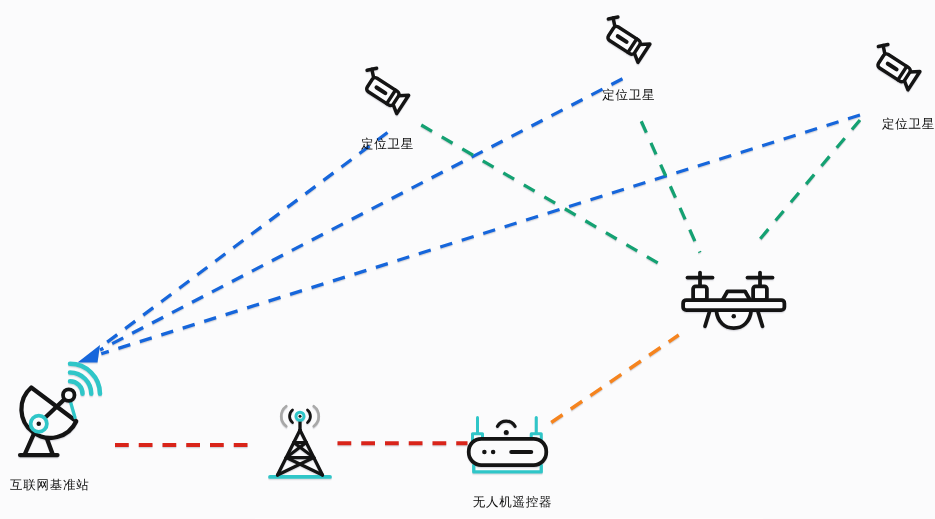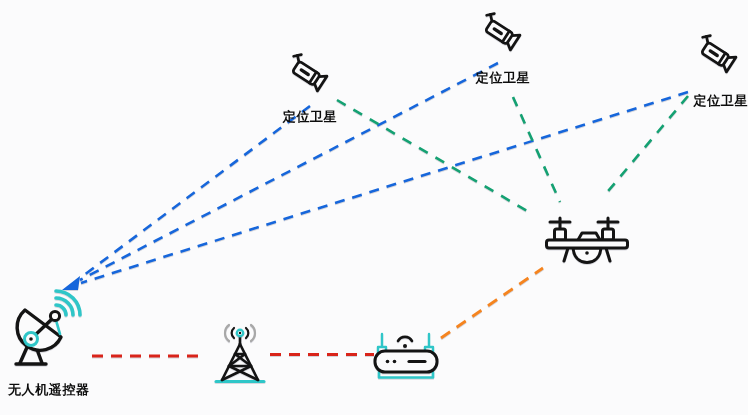--- a/index.html
+++ b/index.html
@@ -7,21 +7,21 @@
   .stage{
     position:relative;width:748px;height:415px;overflow:hidden;
     background:#FBFBFC;
   }
   .link-layer{position:absolute;left:0;top:0;width:748px;height:415px;
     filter:drop-shadow(0.5px 1px 0.5px rgba(110,110,130,.28));}
   .icon{position:absolute;}
   .icon svg{overflow:visible;display:block;
     filter:drop-shadow(0.5px 1px 0.5px rgba(110,110,130,.25));}
   .node-label{
-    position:absolute;font-weight:700;font-size:13px;line-height:1.15;
+    position:absolute;font-weight:400;font-size:10px;line-height:1.15;
     color:#0d0d0d;letter-spacing:0.6px;white-space:nowrap;
   }
   .ta-c{text-align:center}
   .ta-r{text-align:right}
 </style>
 </head>
 <body>
 
 <div class="stage" style="background: rgb(251, 251, 252);">
 
@@ -101,21 +101,21 @@
 
         <path d="M 48 62 L 52 76" stroke="#2FC6C8" stroke-width="2.6"></path>
 
         <circle cx="47" cy="58" r="4.6" fill="#FBFBFC" stroke="#141414" stroke-width="3"></circle>
 
         <circle cx="23" cy="81" r="6.5" fill="#FBFBFC" stroke="#2FC6C8" stroke-width="3"></circle>
         <circle cx="23" cy="81" r="1.8" fill="#141414" stroke="none"></circle>
       </g>
     </svg>
   </div>
-  <div class="node-label" style="left:8px;top:383px">无人机遥控器</div>
+  <div class="node-label" style="left:8px;top:383px">互联网基准站</div>
 
   <div class="icon" style="left:210px;top:322px">
     <svg width="62" height="64" viewBox="0 0 62 64">
       <g fill="none" stroke-linecap="round" stroke-linejoin="round">
         <path d="M 6 59.5 H 54" stroke="#2FC6C8" stroke-width="3"></path>
         <g stroke="#141414" stroke-width="2.6">
           <path d="M 30 22 L 12 58"></path>
           <path d="M 30 22 L 48 58"></path>
           <path d="M 25 32 H 35"></path>
           <path d="M 19 44 H 41"></path>
@@ -152,20 +152,21 @@
         <path d="M 26 13 A 8 8 0 0 1 40 13" stroke="#141414" stroke-width="2.6"></path>
         <circle cx="33" cy="18" r="2" fill="#141414" stroke="none"></circle>
         <path d="M 7 44 V 49.5 H 61 V 44" stroke="#2FC6C8" stroke-width="2.6"></path>
         <rect x="3" y="23" width="62" height="21" rx="10" fill="#FBFBFC" stroke="#141414" stroke-width="3"></rect>
         <circle cx="15.5" cy="33.5" r="1.8" fill="#141414" stroke="none"></circle>
         <circle cx="22.5" cy="33.5" r="1.8" fill="#141414" stroke="none"></circle>
         <path d="M 37 33.5 H 53" stroke="#141414" stroke-width="3.2"></path>
       </g>
     </svg>
   </div>
+  <div class="node-label ta-c" style="left:366px;top:397px;width:88px">无人机遥控器</div>
 
   <div class="icon" style="left:545px;top:213px">
     <svg width="85" height="56" viewBox="0 0 85 56">
       <g fill="none" stroke="#141414" stroke-width="3" stroke-linecap="round" stroke-linejoin="round">
         <path d="M 15 5 V 16"></path>
         <path d="M 5 9 H 25"></path>
         <rect x="9.5" y="16" width="11" height="11" rx="2" fill="#FBFBFC"></rect>
         <path d="M 63 5 V 16"></path>
         <path d="M 53 9 H 73"></path>
         <rect x="57.5" y="16" width="11" height="11" rx="2" fill="#FBFBFC"></rect>

